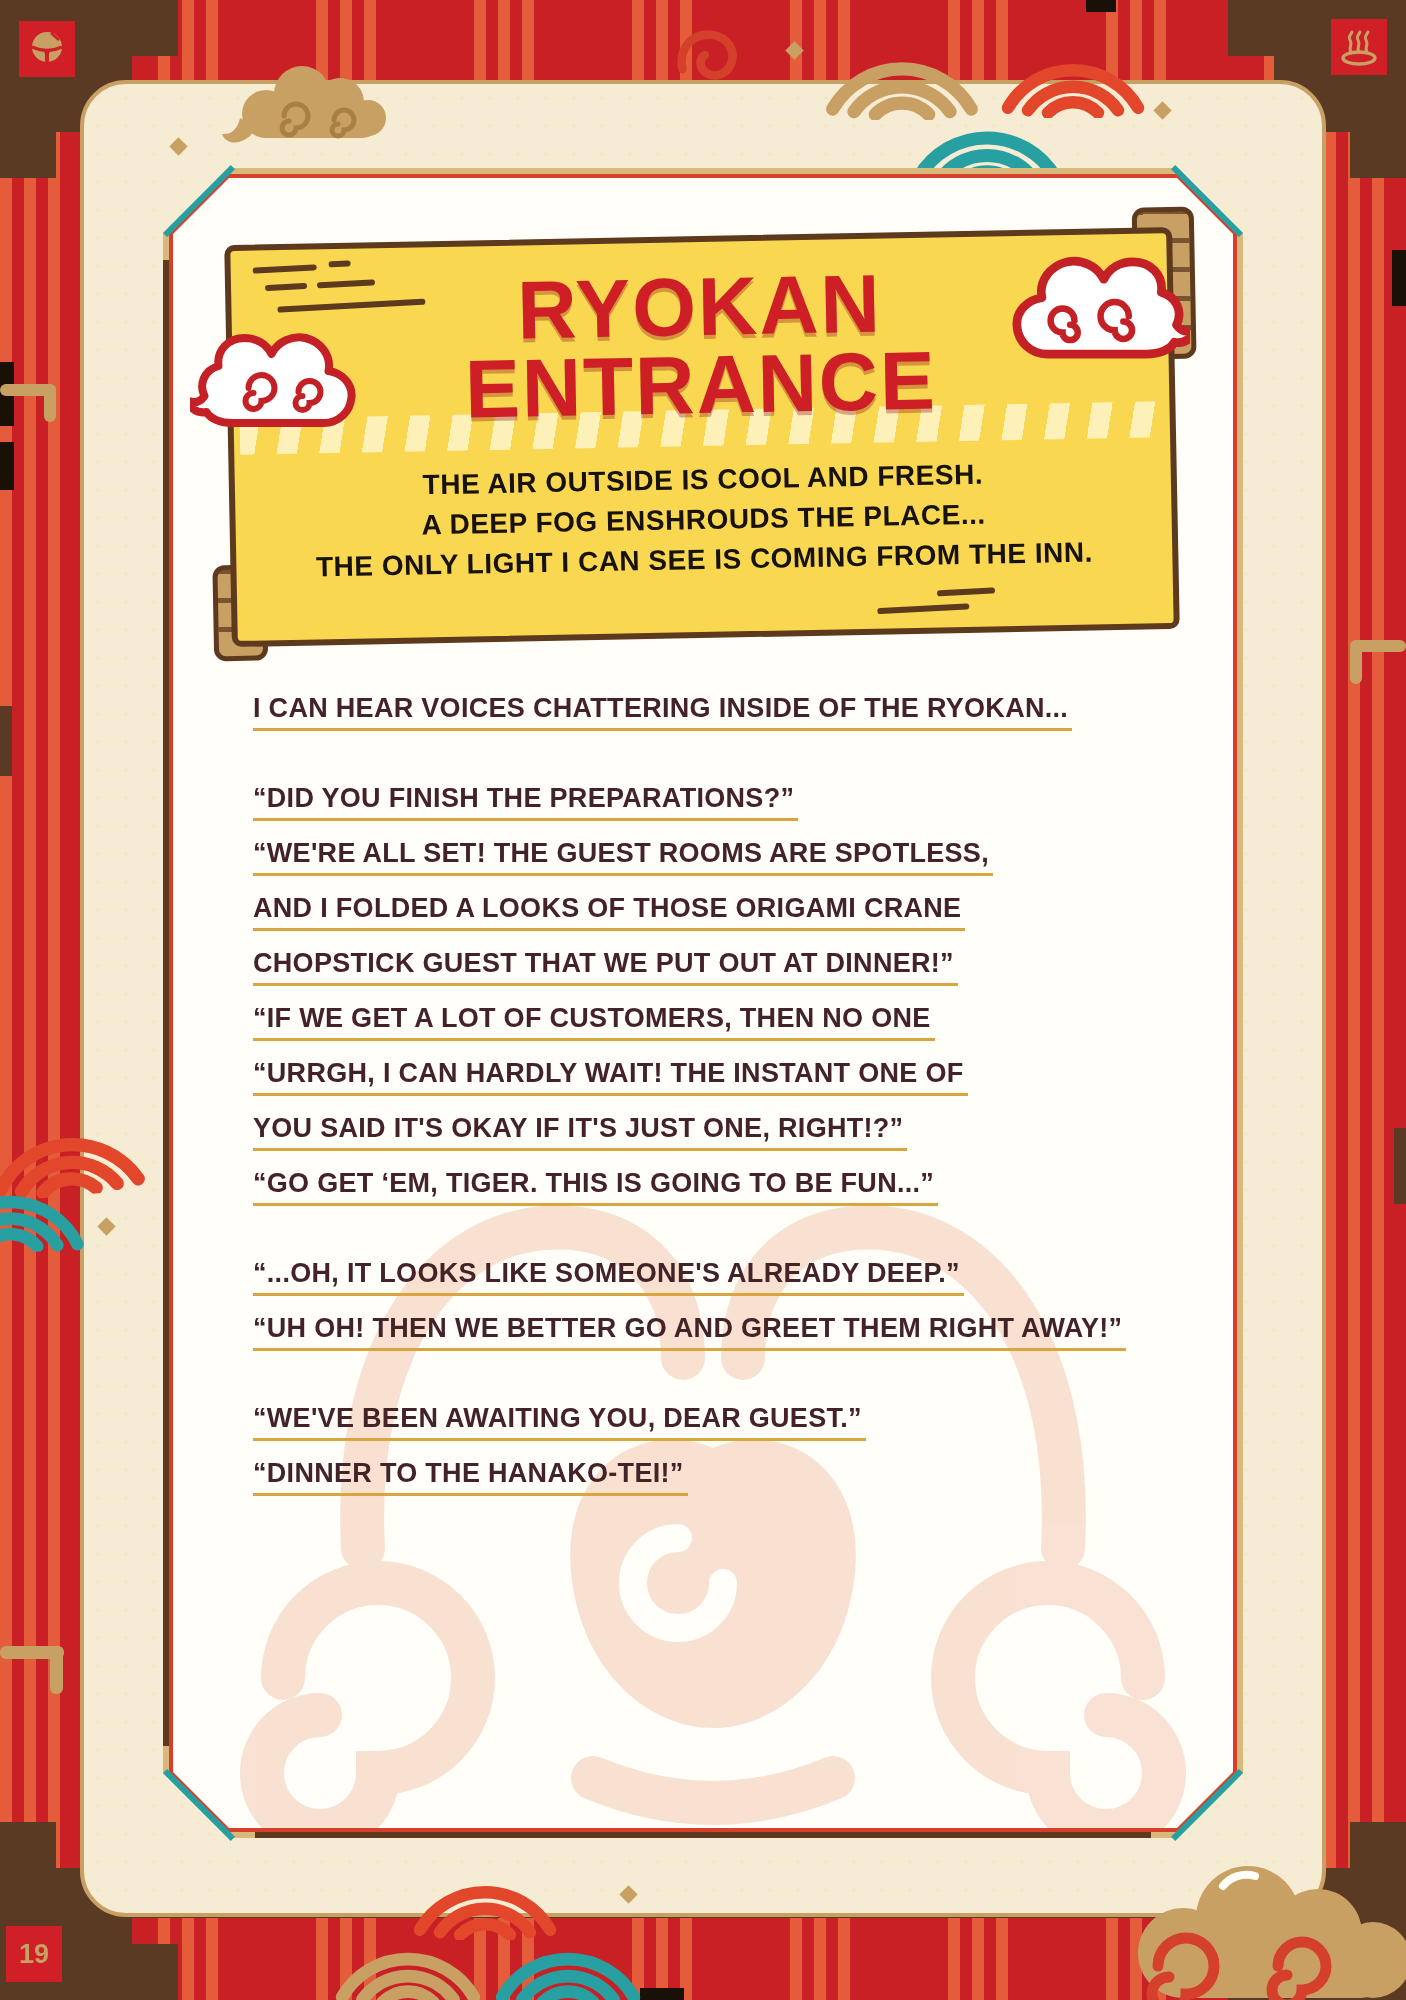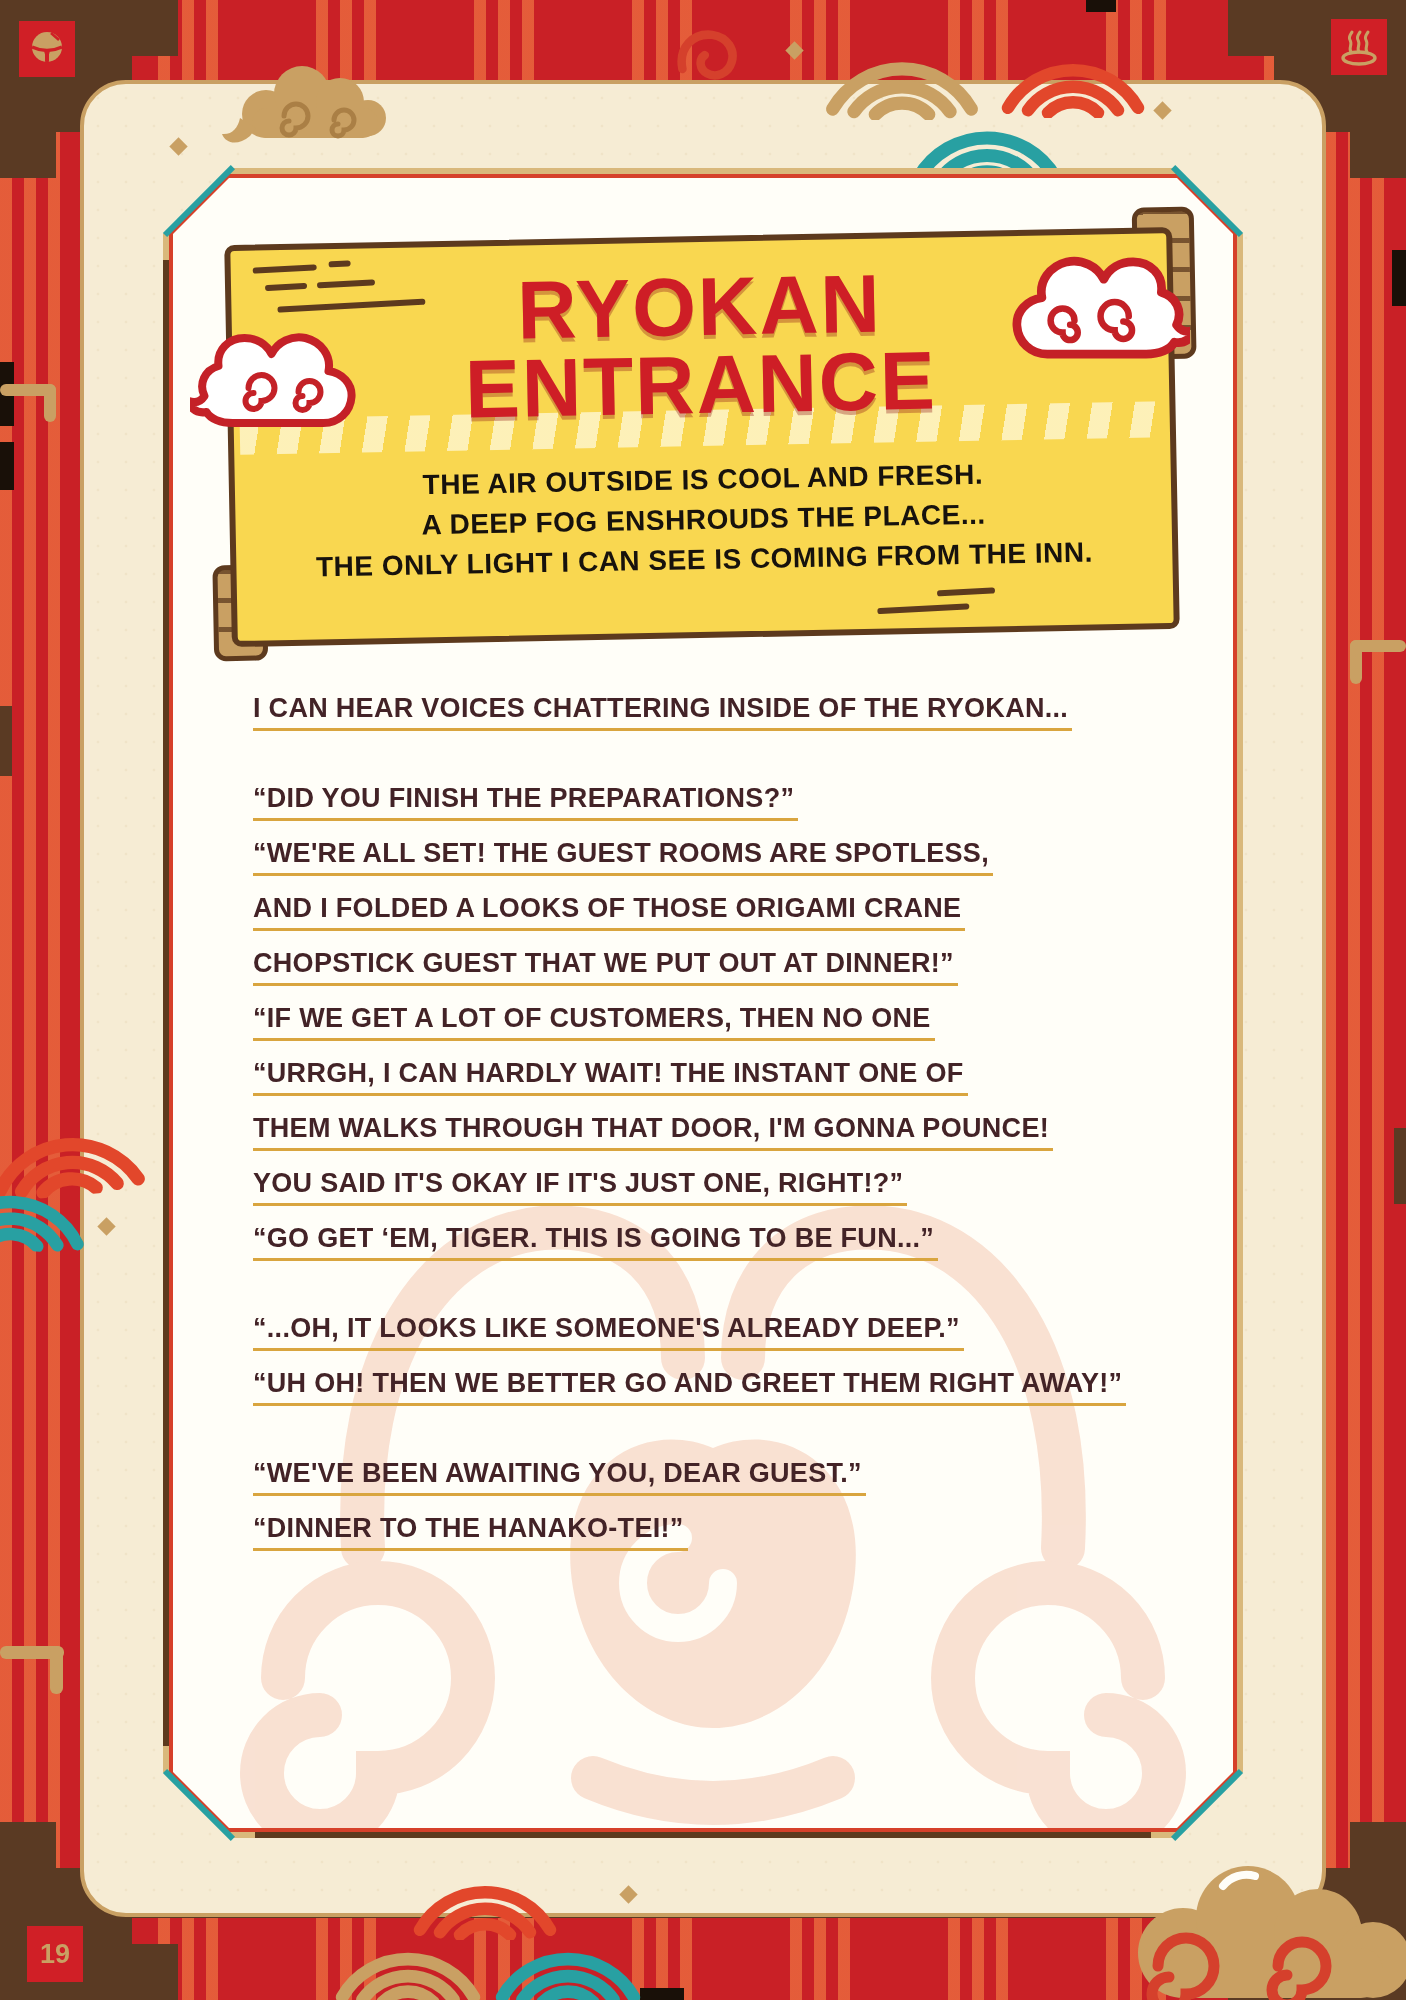--- a/index.html
+++ b/index.html
@@ -230,21 +230,20 @@
     <div class="para">
       <div class="tline">I CAN HEAR VOICES CHATTERING INSIDE OF THE RYOKAN...</div>
     </div>
     <div class="para">
       <div class="tline">“DID YOU FINISH THE PREPARATIONS?”</div>
       <div class="tline">“WE'RE ALL SET! THE GUEST ROOMS ARE SPOTLESS,</div>
       <div class="tline">AND I FOLDED A LOOKS OF THOSE ORIGAMI CRANE</div>
       <div class="tline">CHOPSTICK GUEST THAT WE PUT OUT AT DINNER!”</div>
       <div class="tline">“IF WE GET A LOT OF CUSTOMERS, THEN NO ONE</div>
       <div class="tline">“URRGH, I CAN HARDLY WAIT! THE INSTANT ONE OF</div>
-      <div class="tline">THEM WALKS THROUGH THAT DOOR, I'M GONNA POUNCE!</div>
       <div class="tline">YOU SAID IT'S OKAY IF IT'S JUST ONE, RIGHT!?”</div>
       <div class="tline">“GO GET ‘EM, TIGER. THIS IS GOING TO BE FUN...”</div>
     </div>
     <div class="para">
       <div class="tline">“...OH, IT LOOKS LIKE SOMEONE'S ALREADY DEEP.”</div>
       <div class="tline">“UH OH! THEN WE BETTER GO AND GREET THEM RIGHT AWAY!”</div>
     </div>
     <div class="para">
       <div class="tline">“WE'VE BEEN AWAITING YOU, DEAR GUEST.”</div>
       <div class="tline">“DINNER TO THE HANAKO-TEI!”</div>
@@ -274,21 +273,21 @@
     </svg>
   </div>
   <div class="cornersq" style="left:1331px;top:19px;">
     <svg width="40" height="38" viewBox="0 0 40 38">
       <ellipse cx="20" cy="30" rx="16" ry="6" fill="none" stroke="#c9a063" stroke-width="3.4"></ellipse>
       <path d="M12 24 c-3 -4 2 -7 -1 -12 c-2 -3 1 -6 2 -8" fill="none" stroke="#c9a063" stroke-width="3" stroke-linecap="round"></path>
       <path d="M20 24 c-3 -4 2 -7 -1 -12 c-2 -3 1 -6 2 -8" fill="none" stroke="#c9a063" stroke-width="3" stroke-linecap="round"></path>
       <path d="M28 24 c-3 -4 2 -7 -1 -12 c-2 -3 1 -6 2 -8" fill="none" stroke="#c9a063" stroke-width="3" stroke-linecap="round"></path>
     </svg>
   </div>
-  <div class="cornersq" style="left:27px;top:1926px;">
+  <div class="cornersq" style="left:6px;top:1926px;">
     <span class="pagenum">19</span>
   </div>
   <div class="cornersq" style="left:1331px;top:1926px;">
     <svg width="38" height="36" viewBox="0 0 38 36">
       <g fill="#c9a063">
         <circle cx="19" cy="14" r="9"></circle>
           <circle cx="10" cy="19" r="7"></circle>
           <circle cx="28" cy="19" r="7"></circle>
           <circle cx="19" cy="23" r="9"></circle>
       </g>

